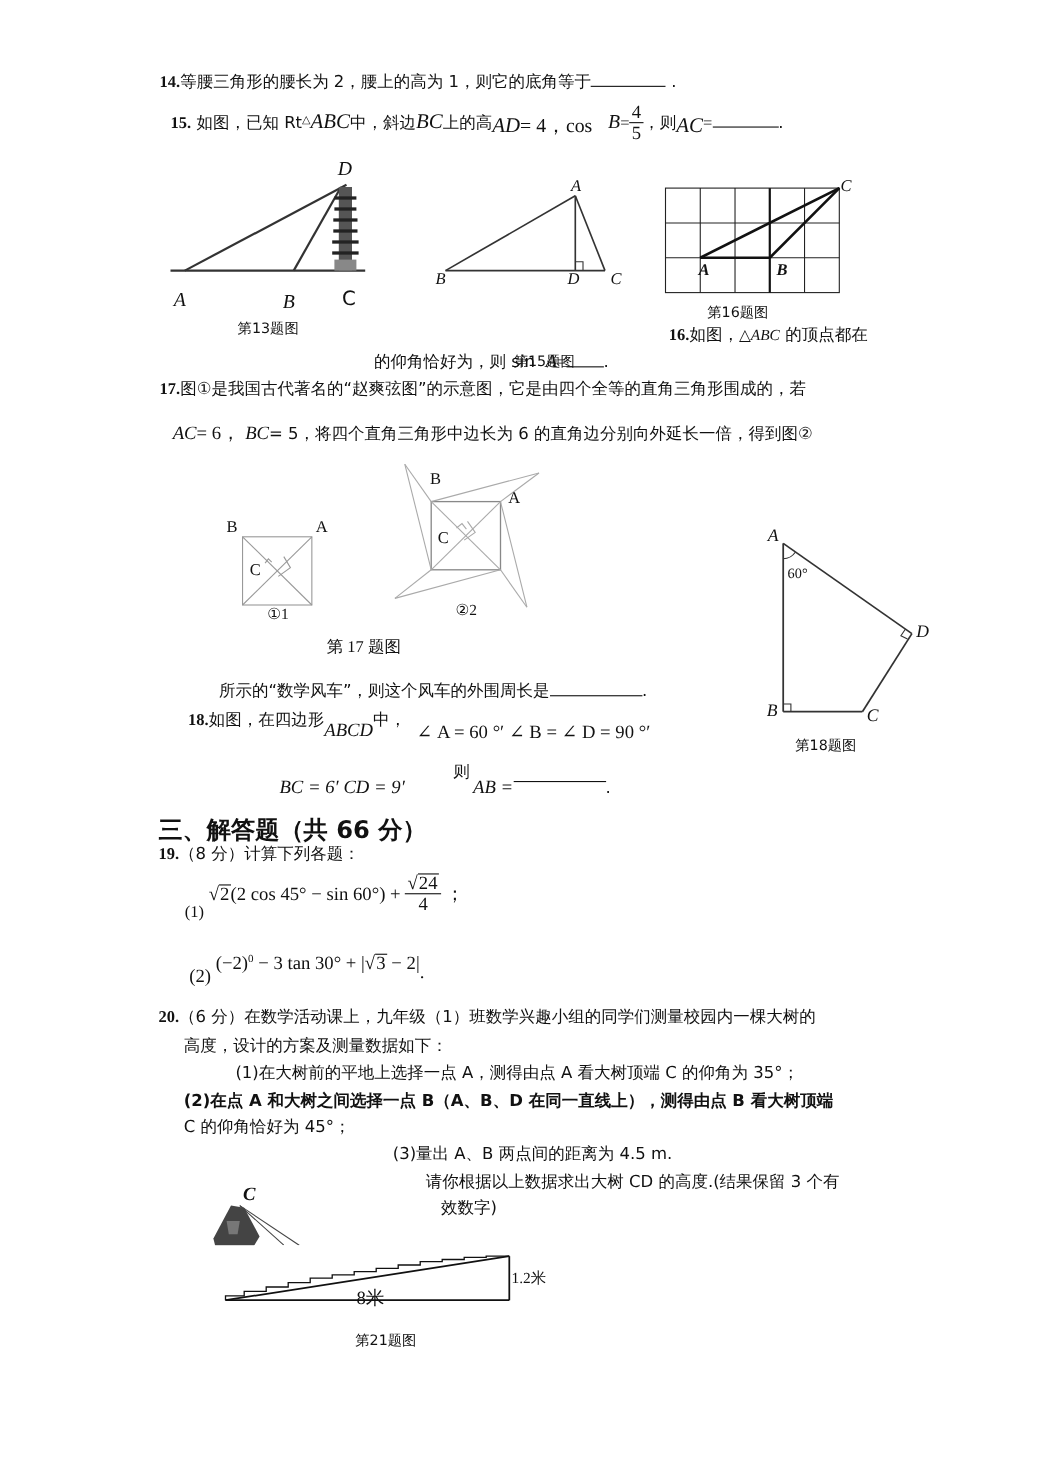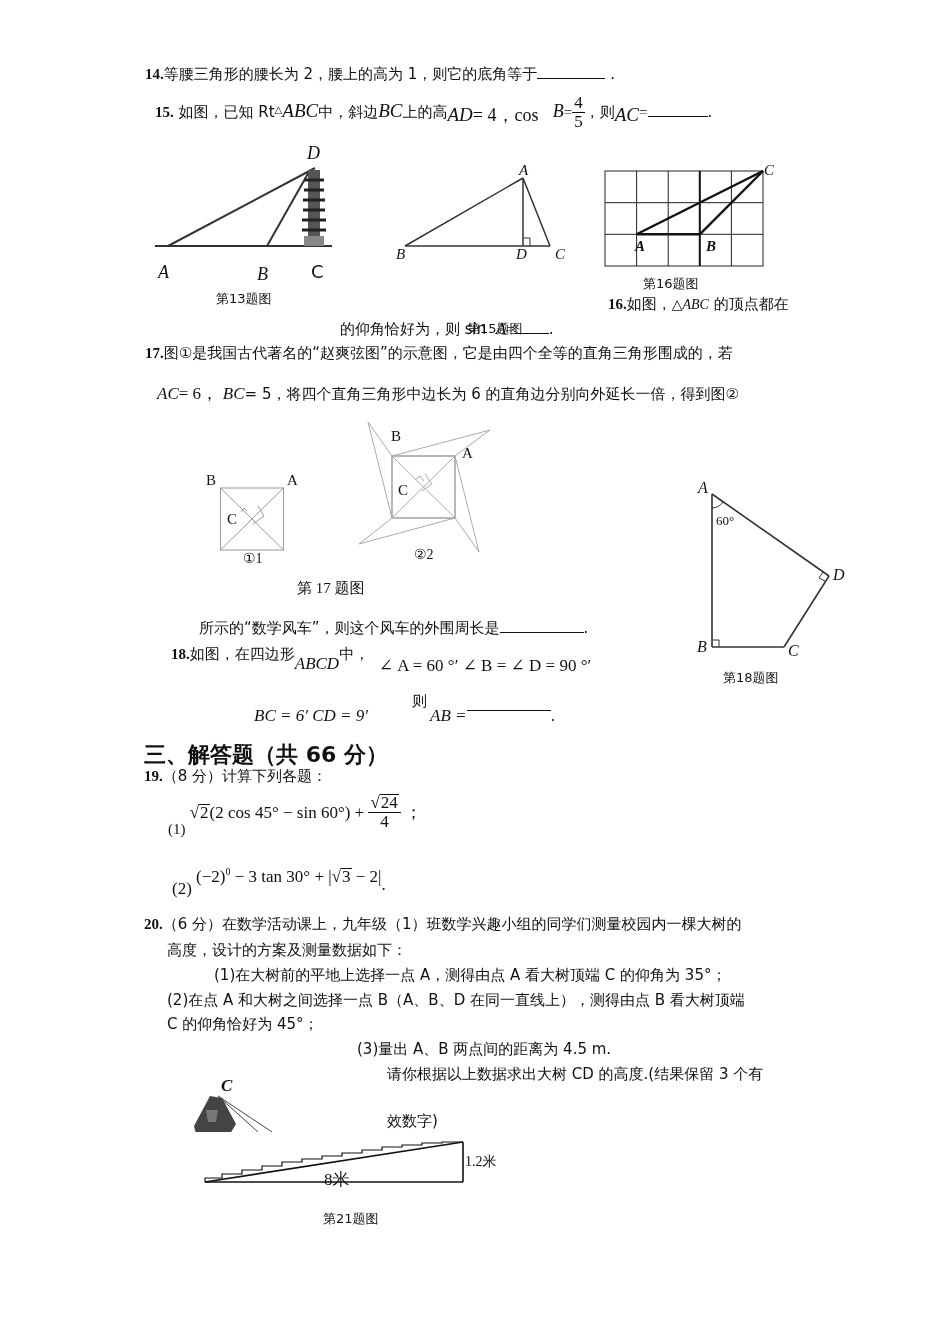--- a/index.html
+++ b/index.html
@@ -184,25 +184,25 @@
 </div>
 <div class="abs serif" style="left:172px;top:866px;font-size:17px;">
   <span style="position:relative;top:12px;">(2)</span>&nbsp;<span>(−2)</span><sup style="font-size:10px;">0</sup><span> − 3 tan 30° + |</span>√<span class="sqrt">3</span><span> − 2|</span><span style="position:relative;top:8px;">.</span>
 </div>
 
 <div class="abs" style="left:144px;top:915px;">
   <span class="b serif">20.</span><span>（6 分）在数学活动课上，九年级（1）班数学兴趣小组的同学们测量校园内一棵大树的</span>
 </div>
 <div class="abs" style="left:167px;top:941px;">高度，设计的方案及测量数据如下：</div>
 <div class="abs" style="left:214px;top:966px;">(1)在大树前的平地上选择一点 A，测得由点 A 看大树顶端 C 的仰角为 35°；</div>
-<div class="abs" style="left:167px;top:991px;">(2)在点 A 和大树之间选择一点 B（A、B、D 在同一直线上），测得由点 B 看大树顶端</div>
+<div class="abs" style="left:167px;top:991px;font-weight:bold;">(2)在点 A 和大树之间选择一点 B（A、B、D 在同一直线上），测得由点 B 看大树顶端</div>
 <div class="abs" style="left:167px;top:1015px;">C 的仰角恰好为 45°；</div>
 <div class="abs" style="left:357px;top:1040px;">(3)量出 A、B 两点间的距离为 4.5 m.</div>
 <div class="abs" style="left:387px;top:1065px;">请你根据以上数据求出大树 CD 的高度.(结果保留 3 个有</div>
-<div class="abs" style="left:387px;top:1089px;margin-top:23px;">效数字)</div>
+<div class="abs" style="left:401px;top:1089px;">效数字)</div>
 
 <svg width="100" height="60" style="left:188px;top:1080px;">
   <g>
     <polygon points="22,16 6,46 8,54 42,54 48,44 34,18" fill="#444"></polygon>
     <polygon points="18,30 30,30 28,42 20,42" fill="#777"></polygon>
   </g>
   <line x1="30" y1="16" x2="70" y2="52" stroke="#444" stroke-width="1"></line>
   <line x1="30" y1="16" x2="84" y2="52" stroke="#444" stroke-width="1"></line>
   <rect x="0" y="52" width="100" height="8" fill="#fff"></rect>
 </svg>

